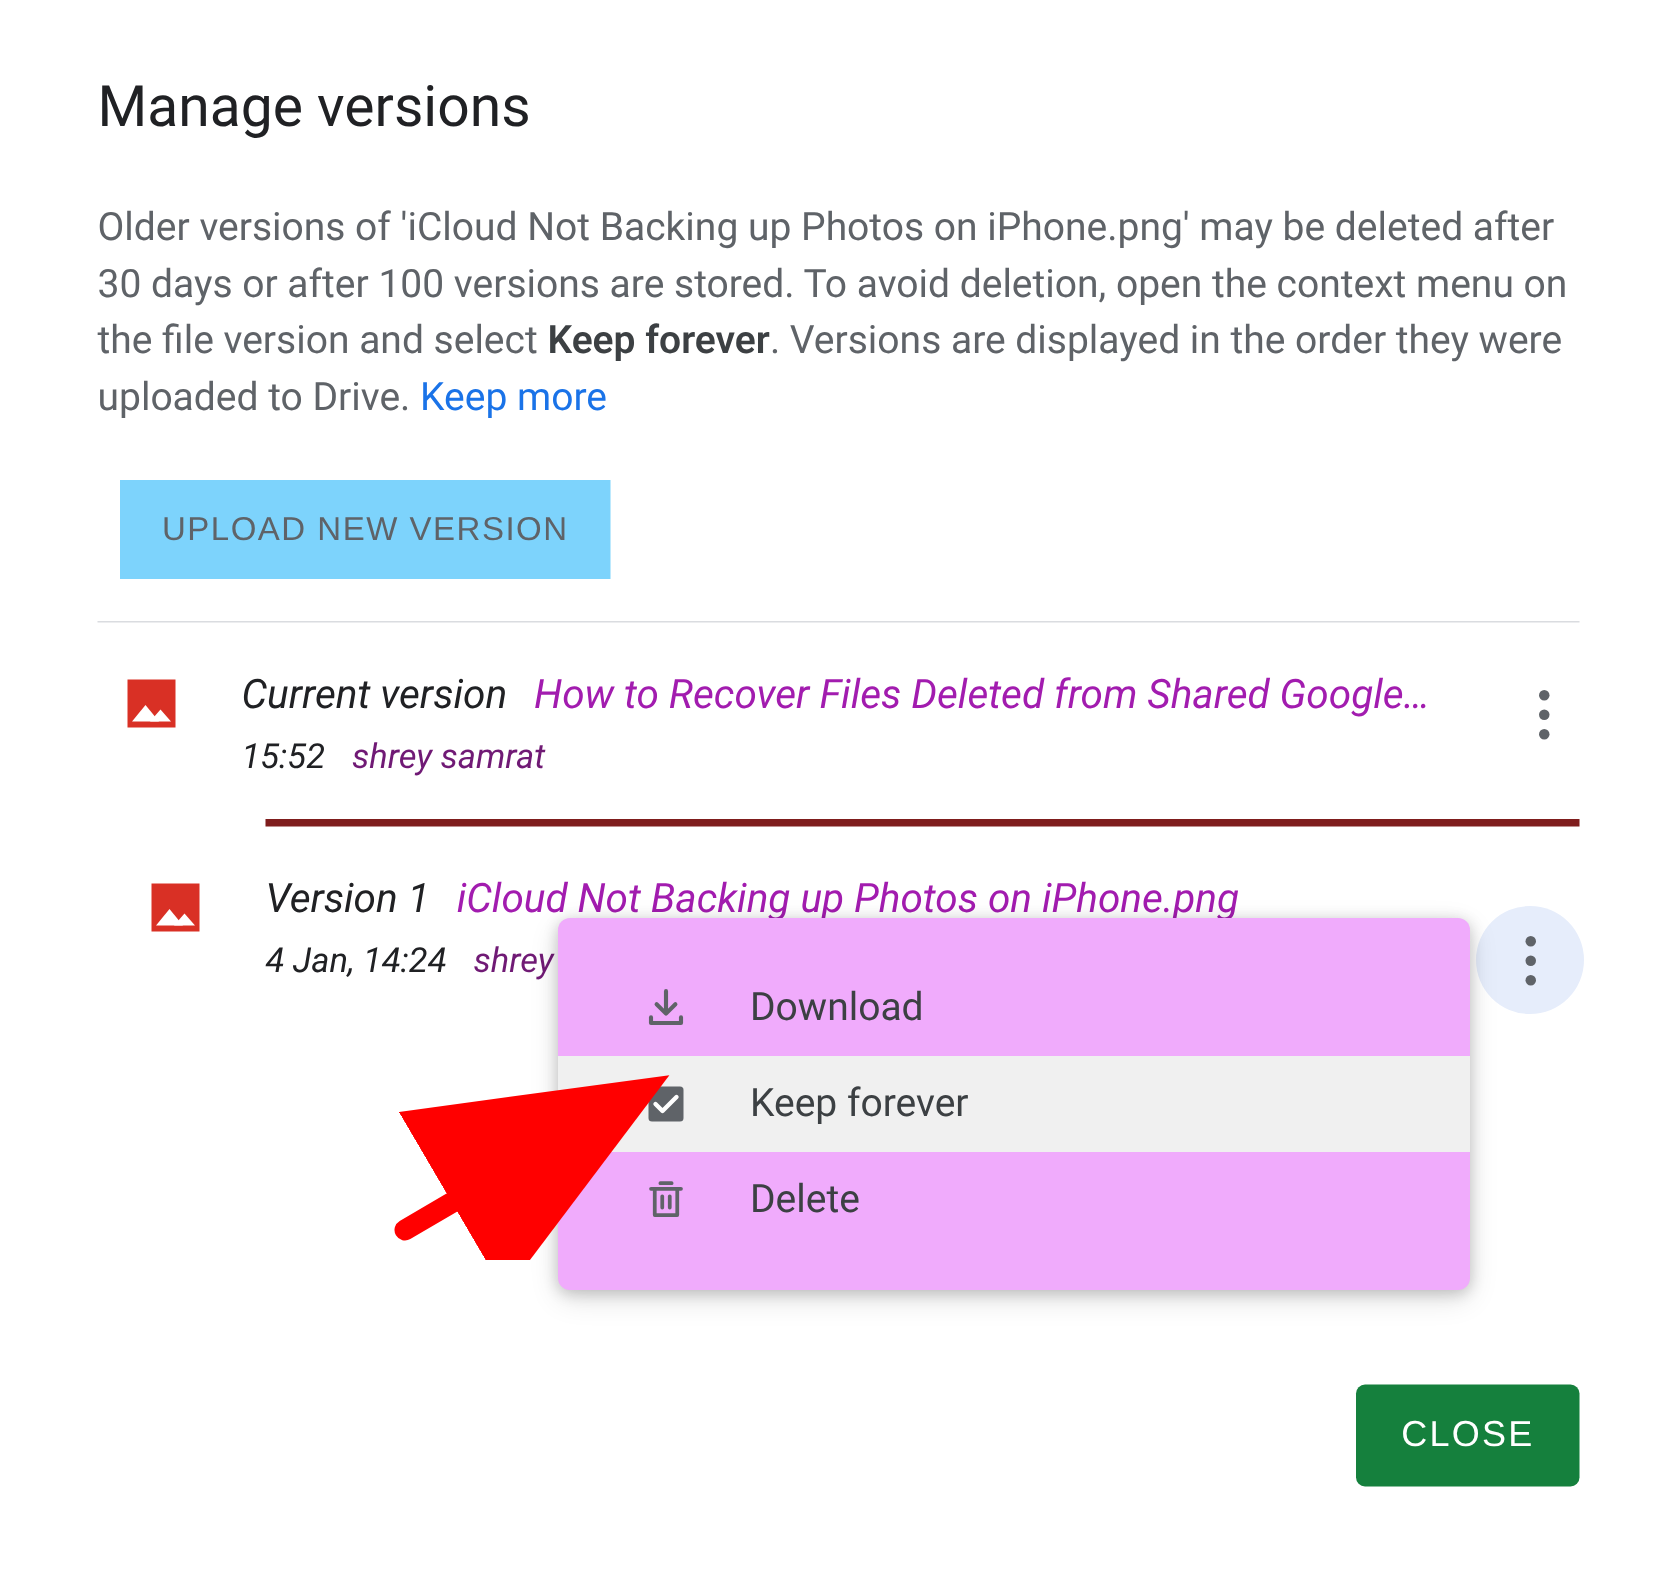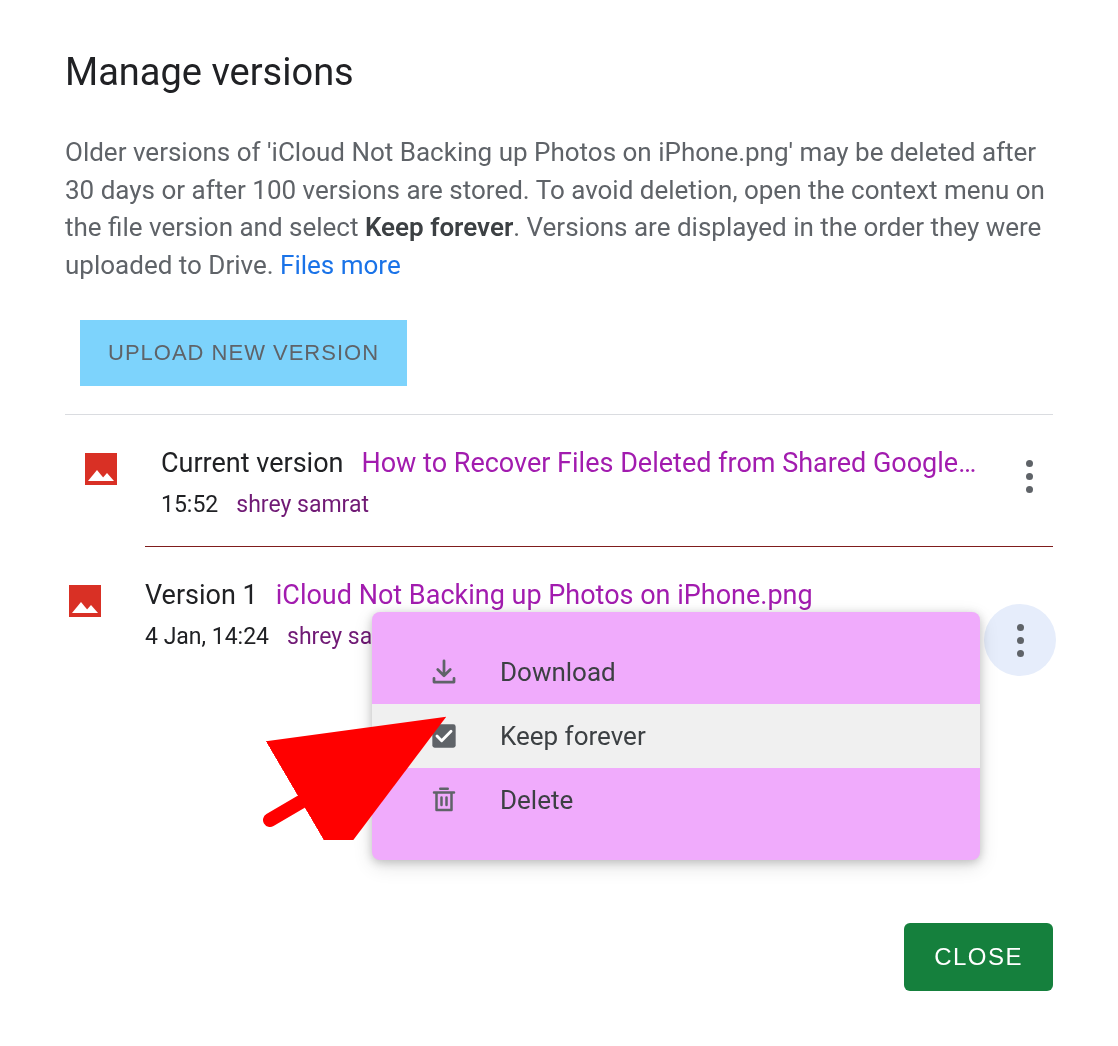--- a/index.html
+++ b/index.html
@@ -56,30 +56,31 @@
       margin-left: 15px;
       margin-bottom: 28px;
     }
     .divider {
       border: none;
       border-top: 1px solid #dadce0;
       margin: 0;
     }
     .version-list {
       margin-top: 0;
+      font-style: italic;
     }
     .version-item {
       display: flex;
       align-items: flex-start;
       padding: 32px 0 28px 0;
       position: relative;
     }
     .version-item + .version-item {
-      border-top: 1px solid #7f1d1d;
-      margin-left: 80px;
+      border-top: 5px solid #7f1d1d;
+      margin-left: 112px;
       padding-left: 0;
     }
     .version-item:first-child {
       padding-left: 20px;
     }
     .file-icon {
       width: 32px;
       height: 32px;
       background: #d93025;
       margin-top: 6px;
@@ -241,21 +242,21 @@
       background: #e6edfb;
     }
   </style>
 </head>
 <body>
 
 <div class="dialog">
   <h1 class="dialog-title">Manage versions</h1>
 
   <p class="description">
-    <span>Older versions of 'iCloud Not Backing up Photos on iPhone.png' may be deleted after 30 days or after 100 versions are stored. To avoid deletion, open the context menu on the file version and select </span><span class="bold">Keep forever</span><span>. Versions are displayed in the order they were uploaded to Drive. </span><a class="learn-more">Files more</a>
+    <span>Older versions of 'iCloud Not Backing up Photos on iPhone.png' may be deleted after 30 days or after 100 versions are stored. To avoid deletion, open the context menu on the file version and select </span><span class="bold">Keep forever</span><span>. Versions are displayed in the order they were uploaded to Drive. </span><a class="learn-more">Keep more</a>
   </p>
 
   <button class="upload-button">UPLOAD NEW VERSION</button>
 
   <hr class="divider">
 
   <div class="version-list">
 
     <div class="version-item">
       <div class="file-icon"></div>

